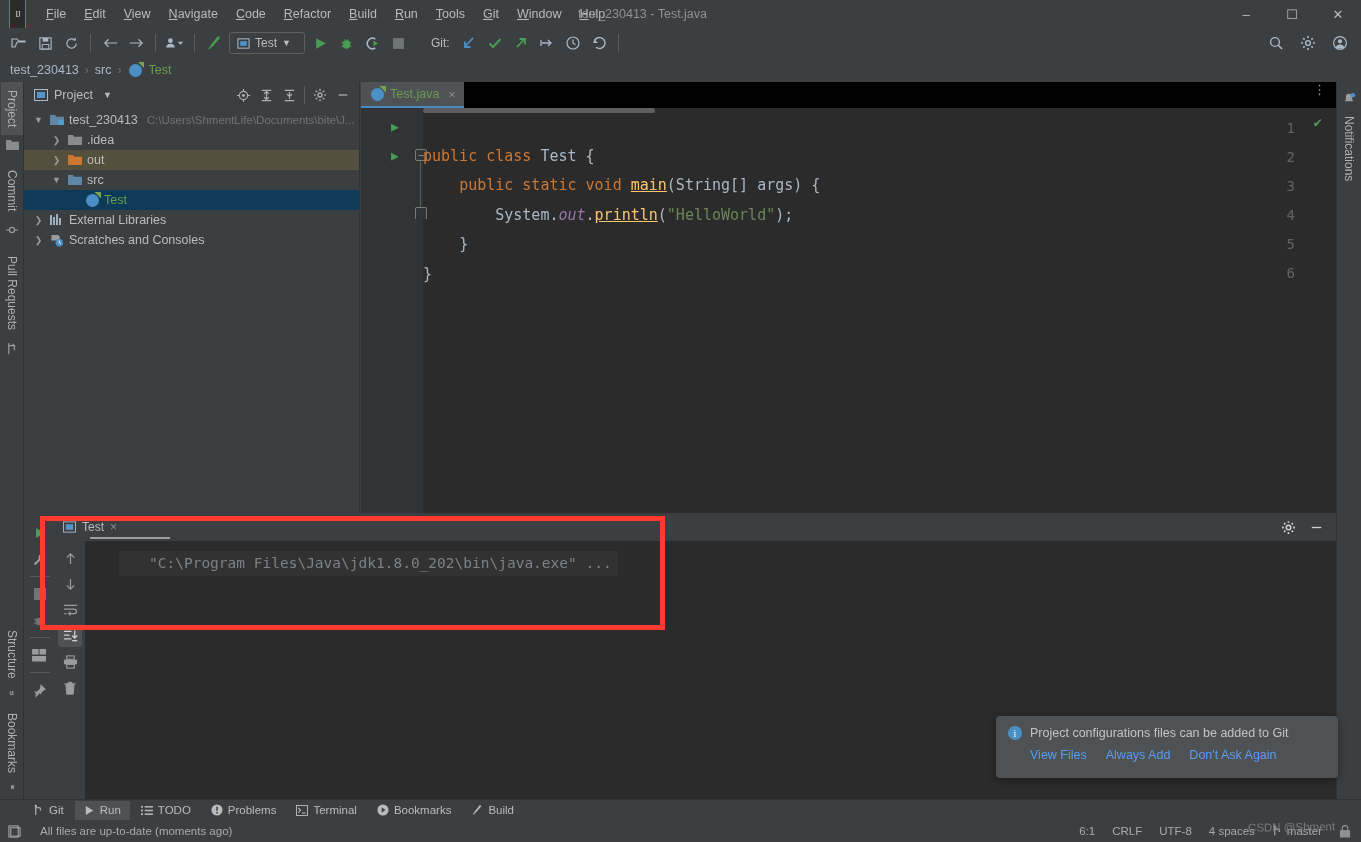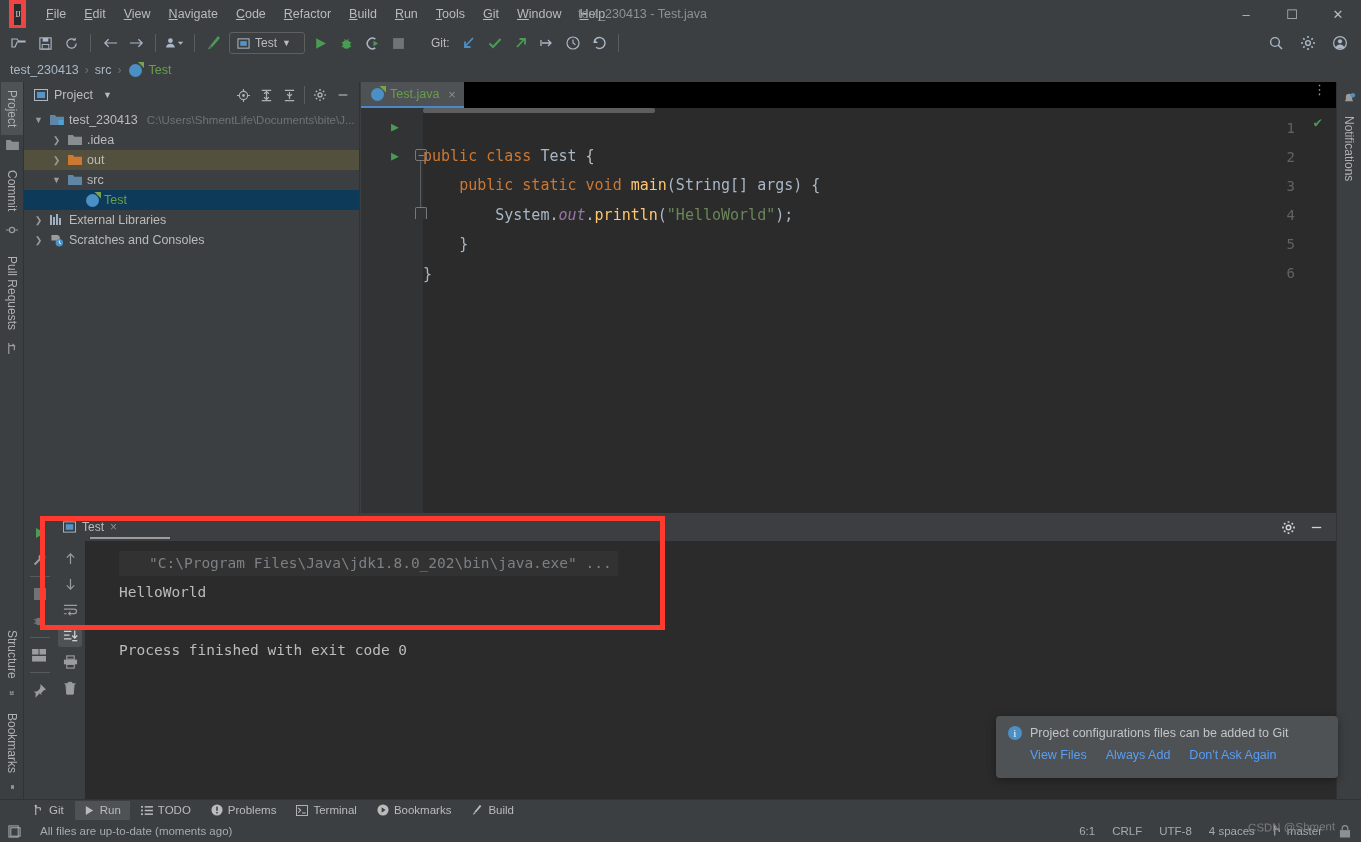--- a/index.html
+++ b/index.html
@@ -13,21 +13,21 @@
   }
   .app { position: relative; width: 1361px; height: 842px; background: #3c3f41; }
 
   
   .titlebar {
     position: absolute; top: 0; left: 0; width: 1361px; height: 28px;
     background: #3c3f41; display: flex; align-items: center;
   }
   .ij-logo {
     width: 17px; height: 31px; margin-left: 9px; margin-right: 11px;
-    border: 5px solid #ef4444; background: #2b2b2b;
+    border: 1px solid #ef4444; background: #2b2b2b;
     display:flex; align-items:center; justify-content:center;
     font-size: 9px; color:#c8c8c8; font-family:"Liberation Serif", serif; letter-spacing:-1px;
   }
   .menu { display: flex; align-items: flex-end; gap: 0px; }
   .menu-item {
     font-size: 12.5px; color: #bababa; padding: 3px 9px; cursor: default;
     white-space: nowrap;
   }
   .menu-item u { text-decoration: underline; }
   .win-title {
@@ -123,21 +123,21 @@
   .grun { position:absolute; left:30px; color:#499c54; font-size:13px; }
   .fold { position:absolute; left:54px; width:12px; height:12px; border:1px solid #787878; border-radius:2px;
           display:flex; align-items:center; justify-content:center; font-size:10px; color:#9a9a9a; background:#313335;}
   .foldline { position:absolute; left:59px; width:1px; background:#5a5d5e; }
   .code {
     position:absolute; left:62px; top:0; right:0; font-size:15px; line-height:29.5px;
     white-space:pre; padding-top: 4px;
   }
   .k { color:#cc7832; }
   .cls-n { color:#a9b7c6; }
-  .meth { color:#ffc66d; }
+  .meth { color:#ffc66d;text-decoration:underline; }
   .str { color:#6a8759; }
   .fld { color:#9876aa; font-style: italic; }
   .pl { color:#a9b7c6; }
   .editor-check { position:absolute; right:14px; top:6px; color:#499c54; font-size:14px; }
   .hscroll { position:absolute; left:62px; top:0px; width:232px; height:5px; background:#5c5e60; border-radius:2px;}
 
   
   .run-panel { position:absolute; left:24px; top:513px; width:1312px; height:288px; background:#3c3f41; }
   .run-rail { position:absolute; left:0; top:8px; width:31px; display:flex; flex-direction:column; align-items:center; gap:2px; }
   .run-ico { width:24px; height:24px; display:flex; align-items:center; justify-content:center; color:#9a9c9e; }
@@ -680,23 +680,21 @@
         <svg width="14" height="15" viewBox="0 0 14 16">
             <path d="M1 3h12M5 3V1.4h4V3M2.6 3l.9 11h7l.9-11" fill="#9a9c9e" stroke="#9a9c9e" stroke-width="1"></path>
           </svg>
       </div>
     </div>
 
     <div class="console">
       <div style="height:29px;line-height:29px;padding-left:30px;">
         <span class="cline cmd" style="height:25px;line-height:25px;">"C:\Program Files\Java\jdk1.8.0_202\bin\java.exe" ...</span>
       </div>
-      <div class="cline">HelloWorld</div>
       <div class="cline"></div>
-      <div class="cline">Process finished with exit code 0</div>
     </div>
   </div>
 
   <div class="redbox"></div>
 
   <div class="notif">
     <div class="notif-top">
       <span class="notif-i">i</span>
       <span>Project configurations files can be added to Git</span>
     </div>

